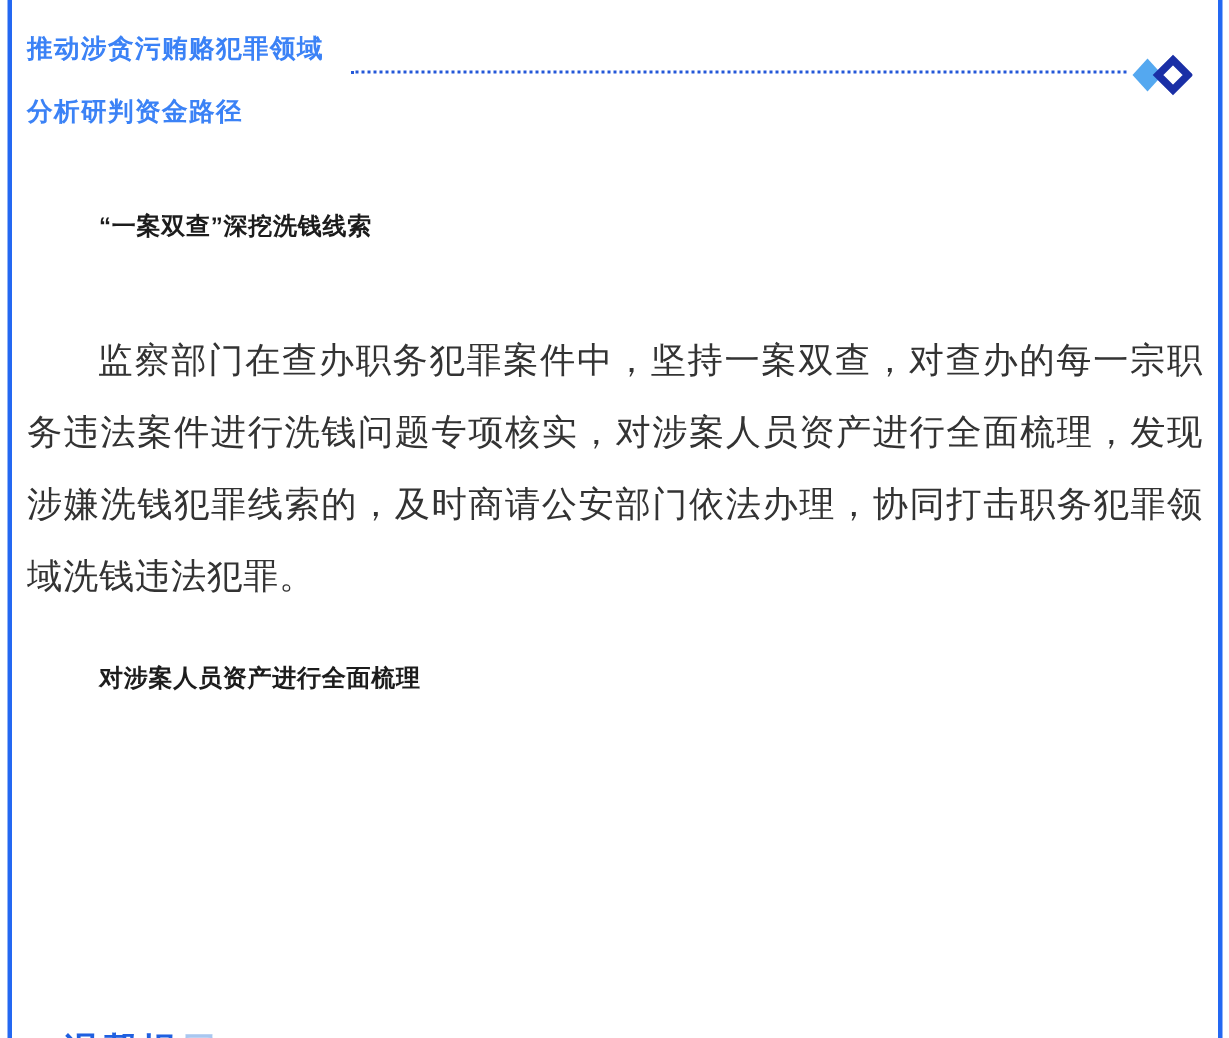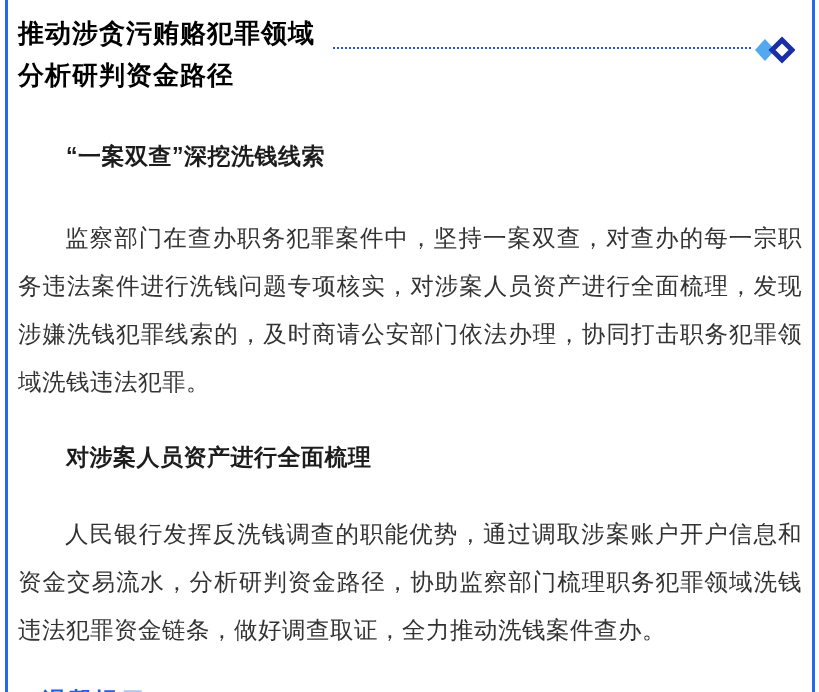--- a/index.html
+++ b/index.html
@@ -18,51 +18,51 @@
   .border-right {
     position: absolute; right: 4px; top: 0; bottom: 0; width: 3px;
     background: #2468F2;
   }
   .header {
     position: absolute; left: 18px; top: 12px; right: 24px;
     display: flex; align-items: flex-start;
   }
   .title-block {
     flex: 0 0 auto;
-    font-size: 26px; font-weight: bold; color: #000000;
+    font-size: 17px; font-weight: bold; color: #3b82f6;
     line-height: 42px; letter-spacing: 1px;
     white-space: nowrap;
   }
   .dotted-rule {
     flex: 1 1 auto;
     margin-left: 18px; margin-top: 35px;
     border-top: 2px dotted #2458D8;
     height: 0;
   }
   .diamonds {
     flex: 0 0 auto;
     margin-top: 24px; margin-left: 2px;
   }
   .section-heading {
     position: absolute; left: 66px;
-    font-size: 23px; font-weight: bold; color: #1c1c1c;
+    font-size: 16px; font-weight: bold; color: #1c1c1c;
     letter-spacing: 0.5px; white-space: nowrap; margin: 0;
   }
   .heading-1 { top: 141px; }
   .heading-2 { top: 442px; }
   .body-para {
     position: absolute; left: 18px; width: 784px;
     margin: 0;
     font-size: 23.5px; color: #333333;
     line-height: 48px;
     text-align: justify;
     text-indent: 2em;
     letter-spacing: 0.5px;
   }
-  .para-1 { top: 216px; font-family: Liberation Mono, monospace; }
+  .para-1 { top: 216px; }
   .para-2 { top: 510px; }
   .clipped-heading {
     position: absolute; left: 42px; top: 684px;
     font-size: 25px; font-weight: bold; color: #2060E0;
     line-height: 34px; letter-spacing: 1px; white-space: nowrap;
     margin: 0;
   }
   .clipped-heading .accent { color: #A9C7F0; }
 </style>
 </head>
@@ -85,18 +85,17 @@
       </svg>
     </div>
   </div>
 
   <h3 class="section-heading heading-1">“一案双查”深挖洗钱线索</h3>
 
   <p class="body-para para-1">监察部门在查办职务犯罪案件中，坚持一案双查，对查办的每一宗职务违法案件进行洗钱问题专项核实，对涉案人员资产进行全面梳理，发现涉嫌洗钱犯罪线索的，及时商请公安部门依法办理，协同打击职务犯罪领域洗钱违法犯罪。</p>
 
   <h3 class="section-heading heading-2">对涉案人员资产进行全面梳理</h3>
 
-  <p class="body-para para-2">人民银行发挥反洗钱调查的职能优势，通过调取涉案账户开户信息和资金交易流水，分析研判资金路径，协助监察部门梳理职务犯罪领域洗钱违法犯罪资金链条，做好调查取证，全力推动洗钱案件查办。</p>
 
   <div class="clipped-heading">
     <span>温馨提</span><span class="accent">示</span>
   </div>
 </div>
 
 </body></html>

